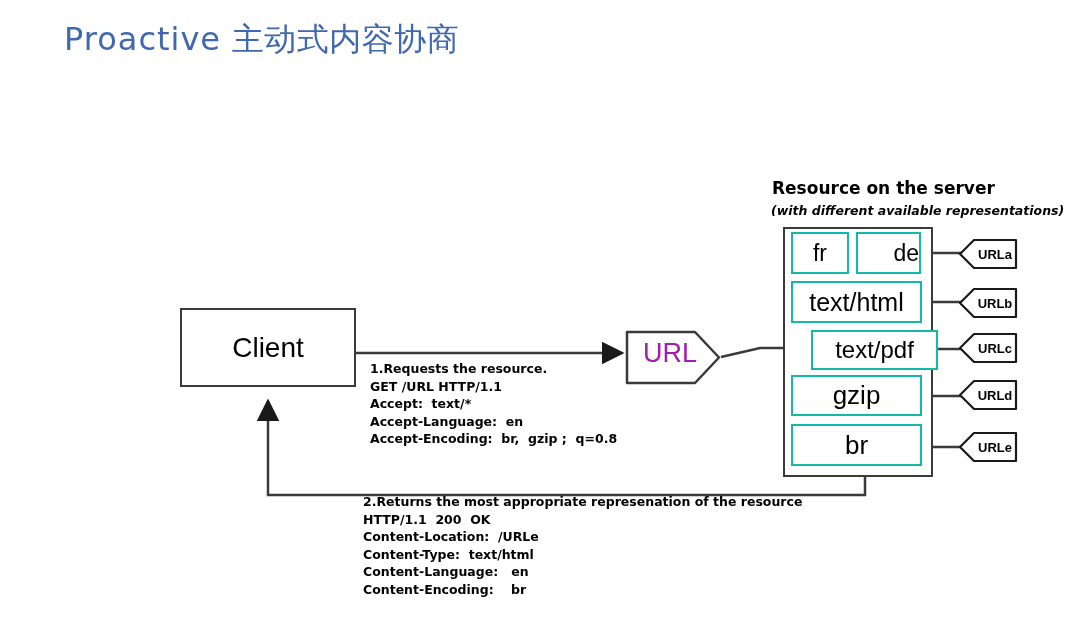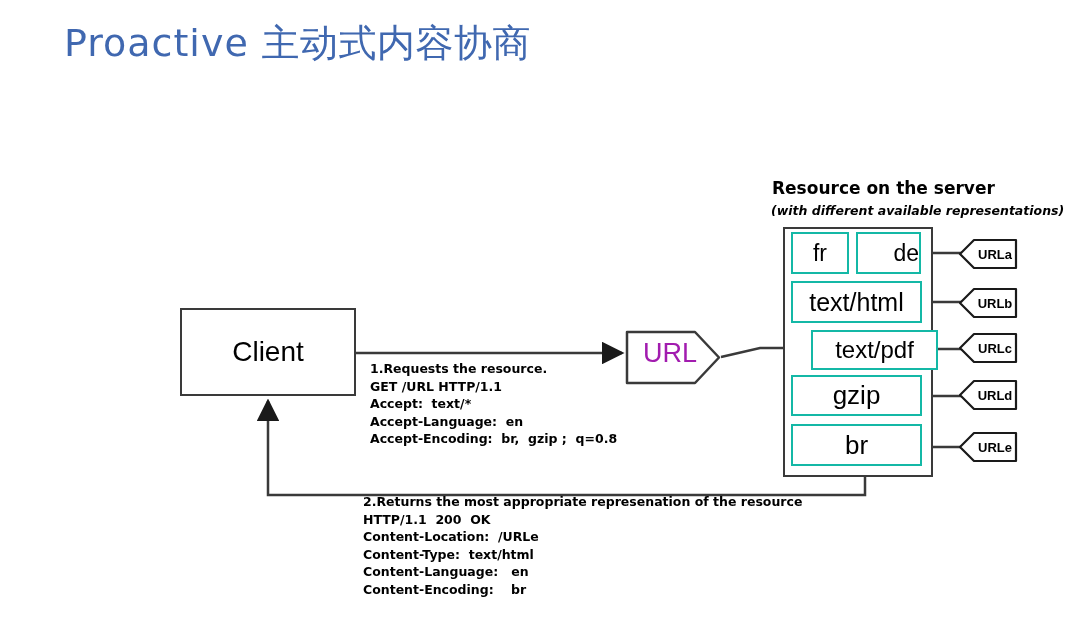--- a/index.html
+++ b/index.html
@@ -13,21 +13,21 @@
     position: relative;
     overflow: hidden;
     font-family: "Liberation Sans", sans-serif;
   }
 
   
   #slide-title {
     position: absolute;
     left: 64px;
     top: 18px;
-    font-size: 38px;
+    font-size: 32px;
     font-weight: 400;
     letter-spacing: 0.5px;
     color: #4068b0;
     white-space: nowrap;
     font-family: "DejaVu Sans", sans-serif;
   }
   #slide-title .latin { letter-spacing: 1px; }
 
   
   #diagram {
@@ -55,21 +55,21 @@
     color: #000000;
     font-family: "Liberation Sans", sans-serif;
     z-index: 3;
   }
 
   
   #client-box {
     left: 180px;
     top: 308px;
     width: 176px;
-    height: 88px;
+    height: 79px;
     font-size: 28px;
     font-weight: 400;
   }
 
   
   #url-tag {
     position: absolute;
     left: 625px;
     top: 330px;
     width: 96px;

